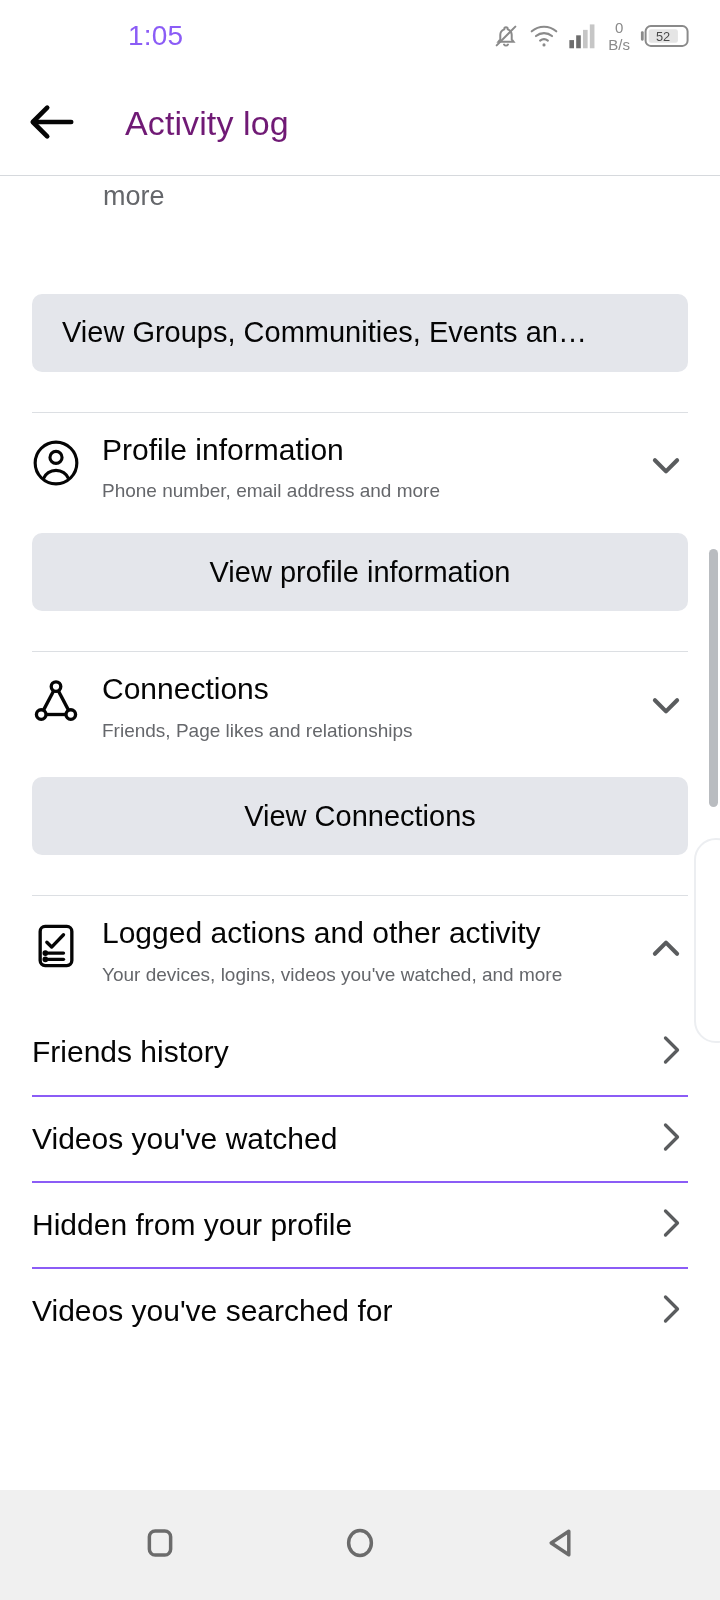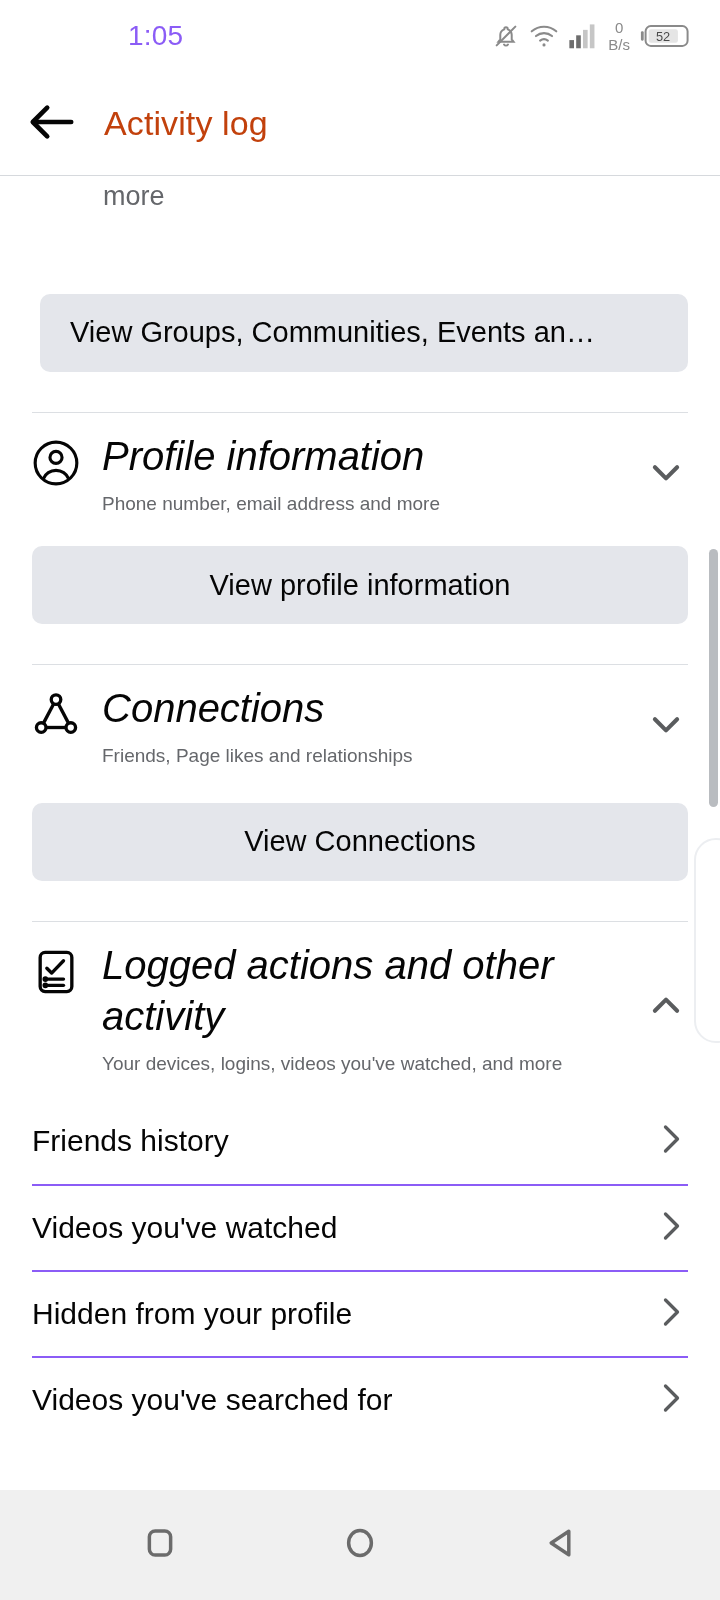--- a/index.html
+++ b/index.html
@@ -36,22 +36,22 @@
   .appbar{
     position:absolute; top:72px; left:0; width:720px; height:103px;
     display:flex; align-items:center; background:#ffffff;
   }
   .back-btn{
     width:64px; height:64px; margin-left:20px;
     display:flex; align-items:center; justify-content:center;
     cursor:pointer;
   }
   .appbar-title{
-    font-size:34px; font-weight:400; color:#c2410c;
-    margin-left:20px; letter-spacing:.1px;
+    font-size:34px; font-weight:400; color:#701a75;
+    margin-left:41px; letter-spacing:.1px;
   }
   .appbar-divider{
     position:absolute; top:175px; left:0; width:720px; height:1px;
     background:#d6d9dd;
   }
 
   
   .content{
     position:absolute; top:176px; left:0; width:720px; height:1300px;
     background:#ffffff; overflow:hidden;
@@ -62,36 +62,36 @@
     line-height:1.25;
   }
 
   .cta-wrap{ padding:0 32px; }
   .cta{
     background:#e4e6eb; border-radius:10px;
     height:78px; display:flex; align-items:center; justify-content:center;
     font-size:29px; color:#050505; cursor:pointer; overflow:hidden;
     white-space:nowrap; padding:0 30px;
   }
-  .cta.left{ justify-content:flex-start;margin-left:8px; }
+  .cta.left{ justify-content:flex-start; }
 
   .sep{ height:1px; background:#dcdfe3; margin:0 32px; }
 
   .row{
     display:flex; align-items:flex-start;
     padding:18px 28px 8px 28px; position:relative; cursor:pointer;
   }
   .row-icon{
     width:56px; min-width:56px; height:56px;
     display:flex; align-items:center; justify-content:center;
     margin-top:4px;
   }
   .row-text{ flex:1; padding-left:18px; padding-right:20px; }
   .row-title{
-    font-size:40px; color:#050505; line-height:1.28; font-weight:400;font-style:italic;
+    font-size:30px; color:#050505; line-height:1.28; font-weight:400;
   }
   .row-sub{
     font-size:19px; color:#65676b; line-height:1.28; margin-top:10px;
   }
   .row-chev{
     width:52px; min-width:52px;
     display:flex; align-items:center; justify-content:center;
     align-self:center;
   }
 

